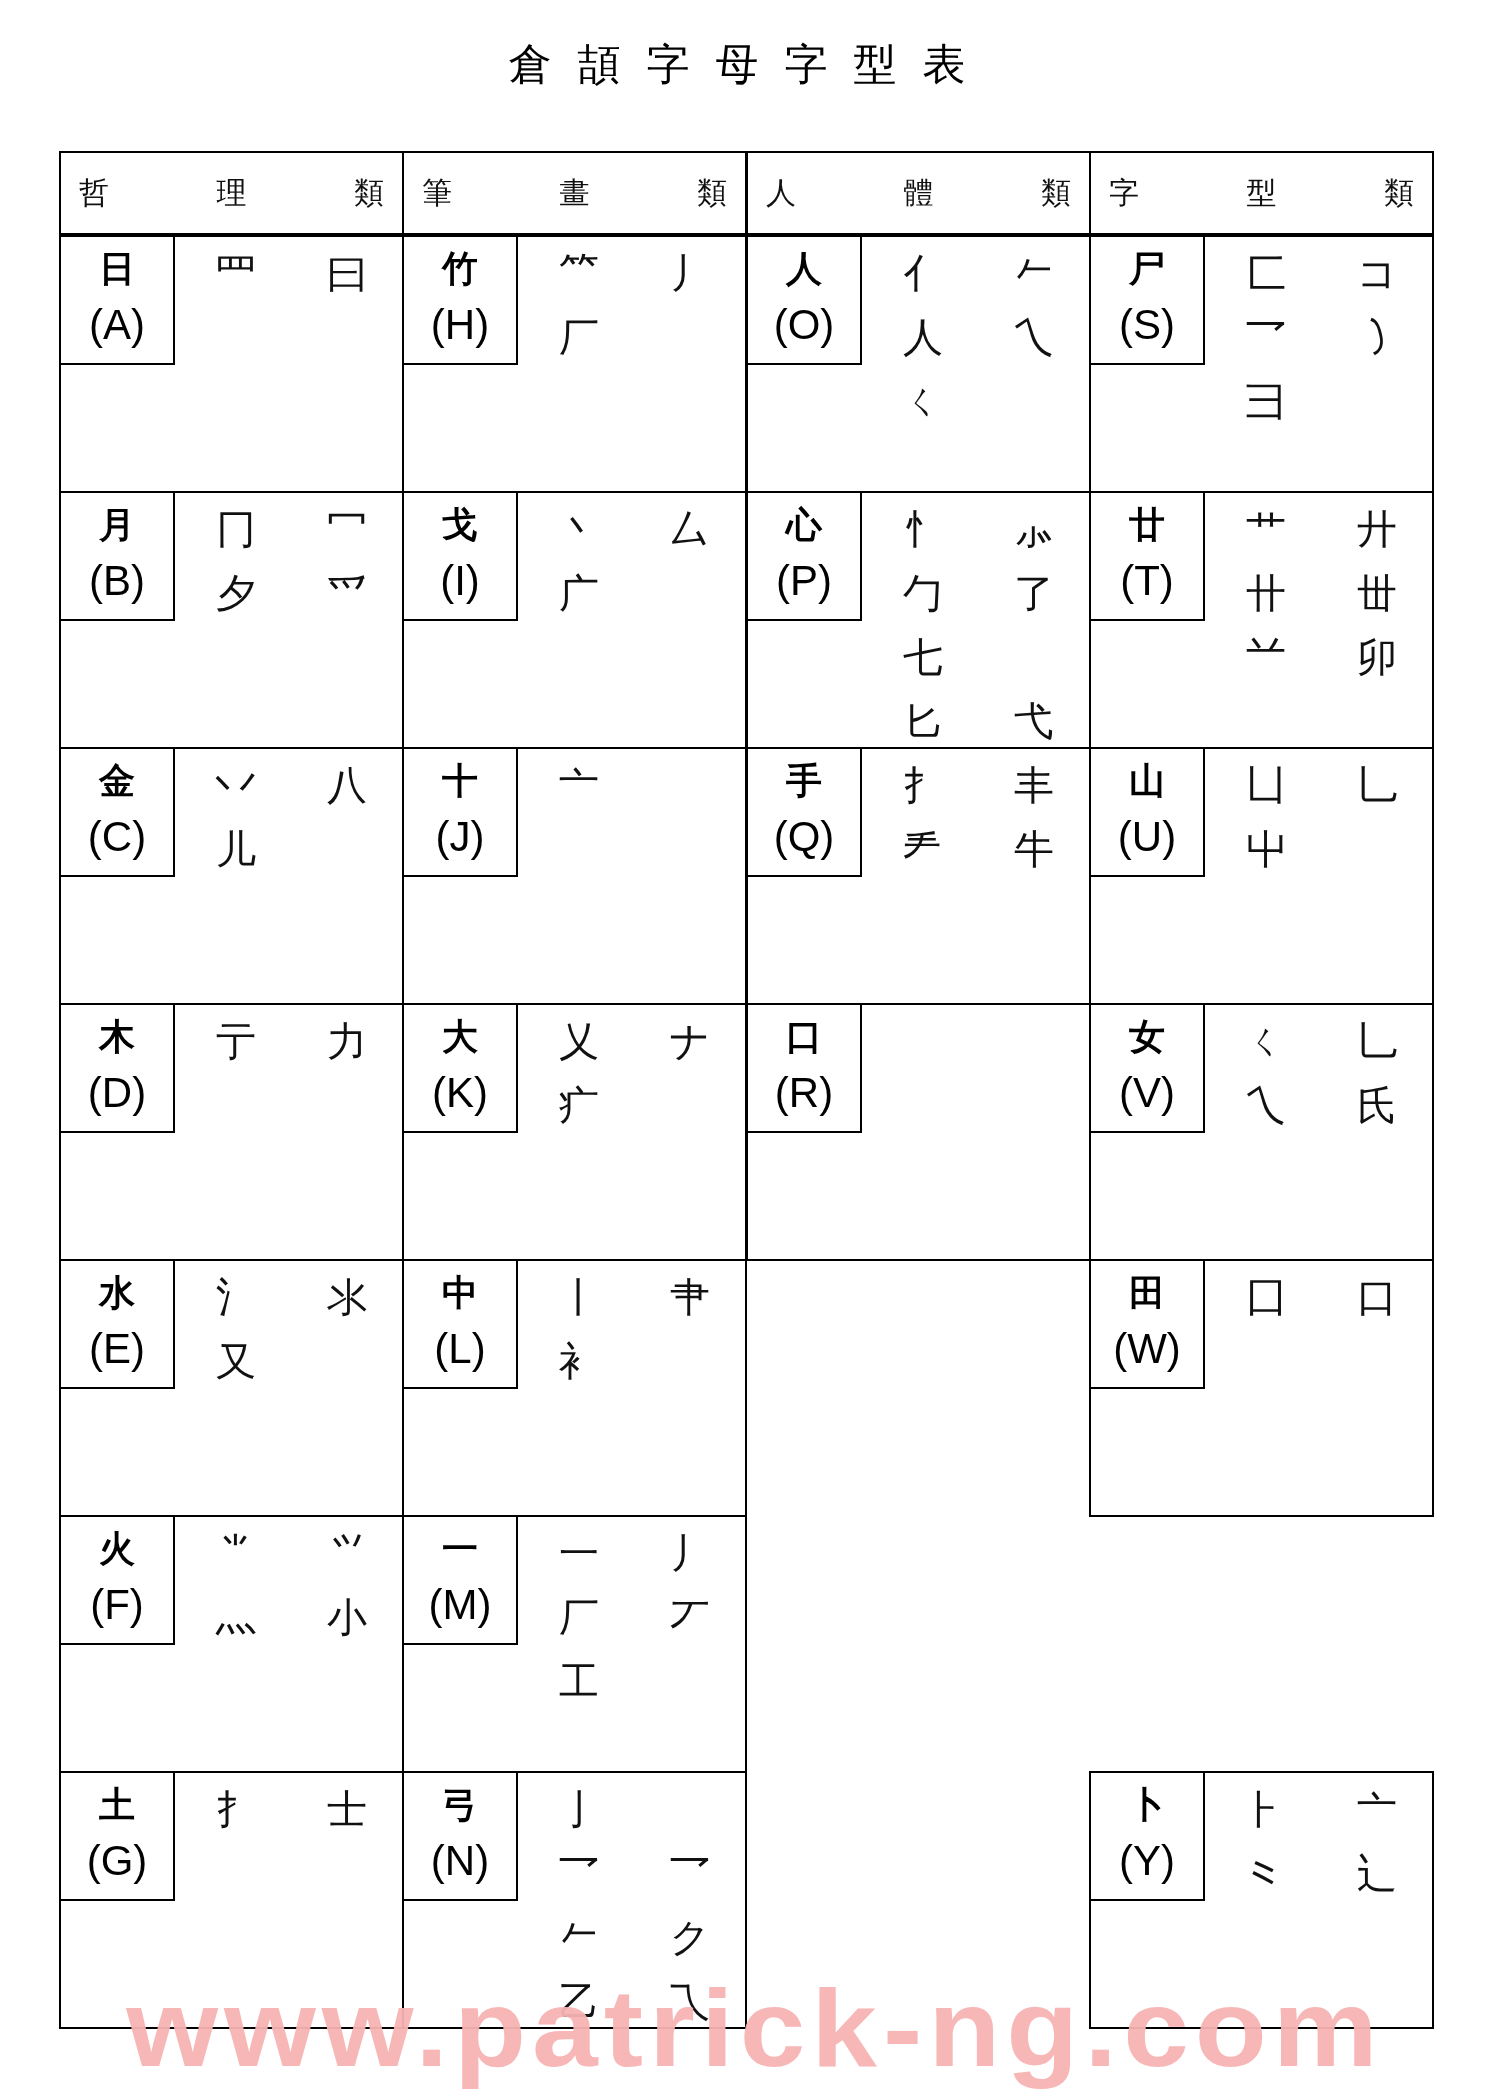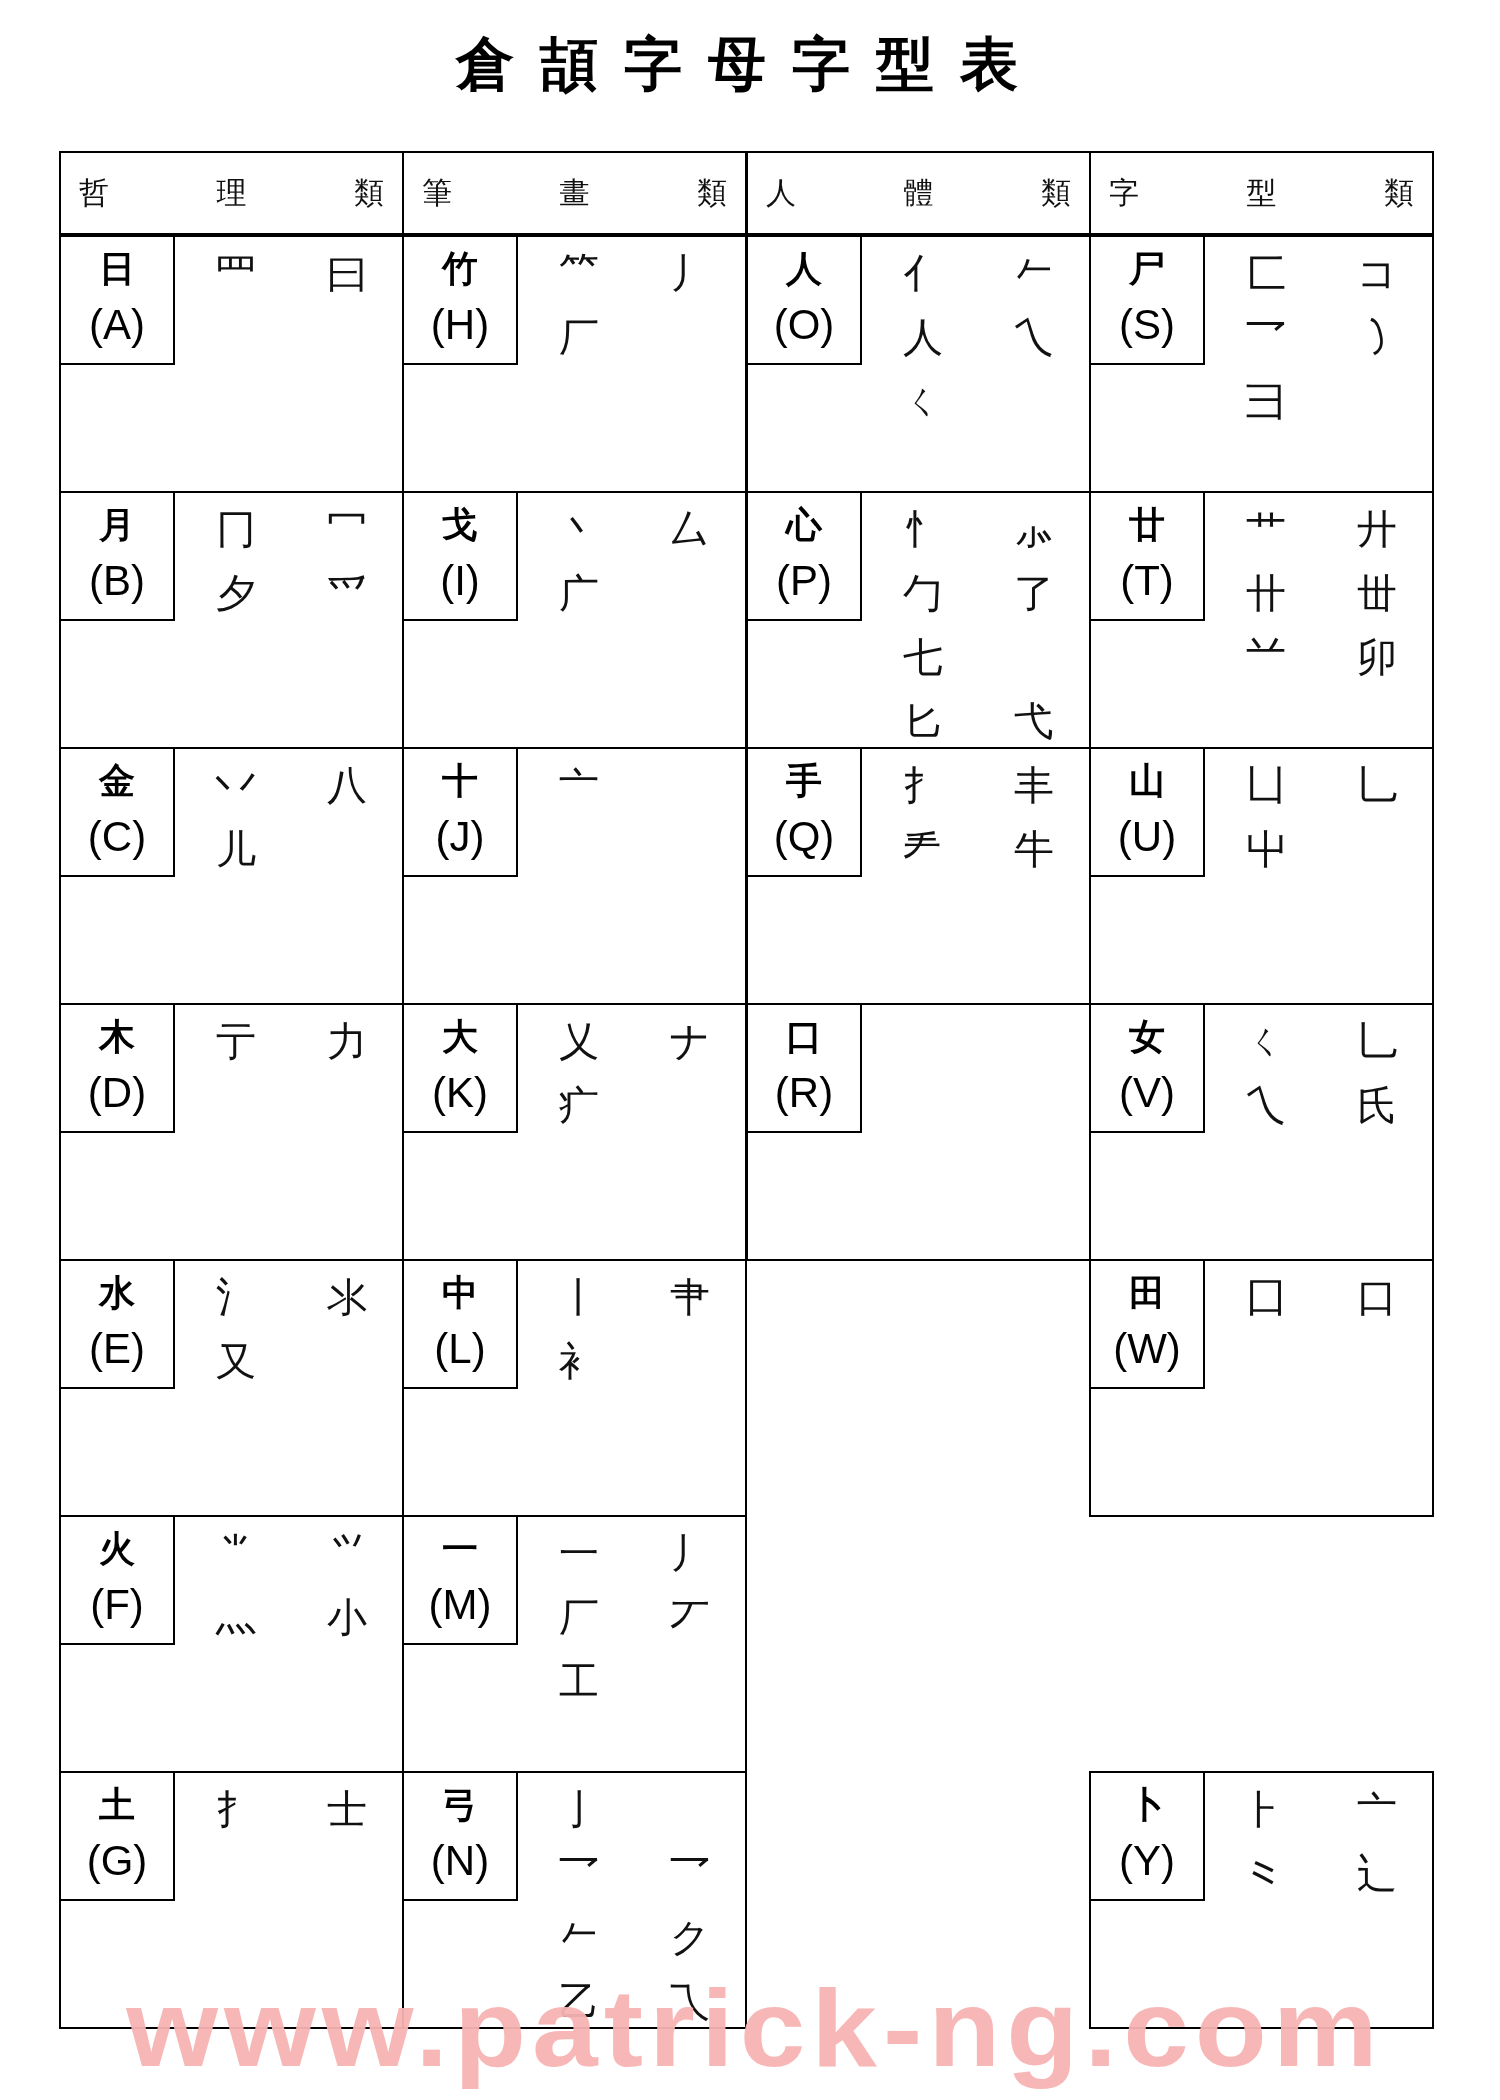--- a/index.html
+++ b/index.html
@@ -1,20 +1,20 @@
 <!DOCTYPE html>
 <html><head>
 <meta charset="utf-8">
 <style>
   html, body { margin:0; padding:0; background:#ffffff; }
   body { width:1500px; height:2100px; position:relative; overflow:hidden;
          font-family:"DejaVu Sans", sans-serif; color:#000; }
   .title { position:absolute; left:0; top:36px; width:1500px; text-align:center;
-           font-family:"DejaVu Sans", sans-serif; font-size:58px; letter-spacing:26px;
-           line-height:56px; font-weight:bold; }
+           font-family:"DejaVu Sans", sans-serif; font-size:43px; letter-spacing:26px;
+           line-height:56px; font-weight:normal; }
   .table { position:absolute; left:59px; top:151px; width:1373px; }
   .hdr { position:absolute; top:0; height:84px; box-sizing:border-box;
          border:2px solid #000; display:flex; justify-content:space-between;
          align-items:center; padding:0 18px; font-family:"DejaVu Serif", serif;
          font-size:30px; font-weight:300; color:#111; }
   .cell { position:absolute; box-sizing:border-box; border:2px solid #000; background:#fff; }
   .label { position:absolute; left:-2px; top:-2px; width:116px; height:130px; box-sizing:border-box;
            border:2px solid #000; text-align:center; }
   .label .k { display:block; font-family:"DejaVu Serif", serif; font-weight:bold;
               font-size:36px; line-height:38px; margin-top:12px; }

